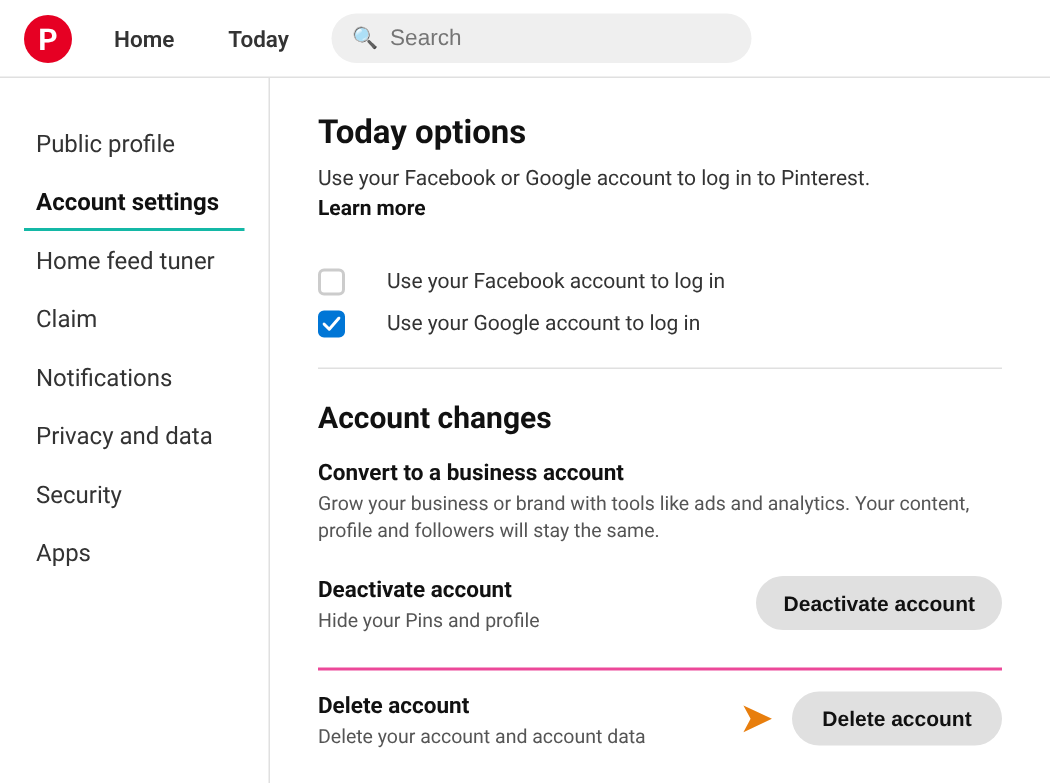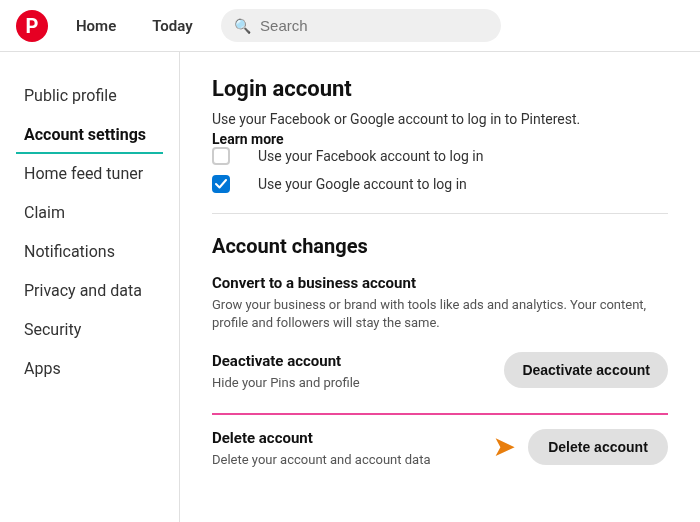--- a/index.html
+++ b/index.html
@@ -42,21 +42,21 @@
       font-weight: 700; color: #111;
       border-bottom: 2px solid #14b8a6; border-radius: 0;
       padding-bottom: 8px;
     }
 
     
     .main { flex: 1; padding: 24px 32px; overflow-y: auto; }
 
     .section-title { font-size: 22px; font-weight: 700; color: #111; margin-bottom: 10px; }
     .section-subtitle { font-size: 14px; color: #333; margin-bottom: 4px; }
-    .learn-more { font-size: 14px; font-weight: 700; color: #111; cursor: pointer; margin-bottom: 0; display: block; }
+    .learn-more { font-size: 14px; font-weight: 700; color: #111; cursor: pointer; margin-bottom: 32px; display: block; }
 
     .checkbox-row { display: flex; align-items: center; gap: 28px; margin-bottom: 10px; }
     .checkbox {
       width: 18px; height: 18px; border: 2px solid #ccc; border-radius: 4px;
       flex-shrink: 0; display: flex; align-items: center; justify-content: center;
     }
     .checkbox.checked { background: #0076d6; border-color: #0076d6; }
     .checkbox-label { font-size: 14px; color: #333; }
 
     .divider { border: none; border-top: 1px solid #e0e0e0; margin: 20px 0; }
@@ -110,21 +110,21 @@
     <a class="sidebar-item">Home feed tuner</a>
     <a class="sidebar-item">Claim</a>
     <a class="sidebar-item">Notifications</a>
     <a class="sidebar-item">Privacy and data</a>
     <a class="sidebar-item">Security</a>
     <a class="sidebar-item">Apps</a>
   </aside>
 
   <main class="main">
 
-    <h2 class="section-title">Login account</h2>
+    <h2 class="section-title">Today options</h2>
     <p class="section-subtitle">Use your Facebook or Google account to log in to Pinterest.</p>
     <a class="learn-more">Learn more</a>
 
     <div class="checkbox-row">
       <div class="checkbox"></div>
       <span class="checkbox-label">Use your Facebook account to log in</span>
     </div>
     <div class="checkbox-row">
       <div class="checkbox checked">
         <svg width="12" height="10" viewBox="0 0 12 10">

